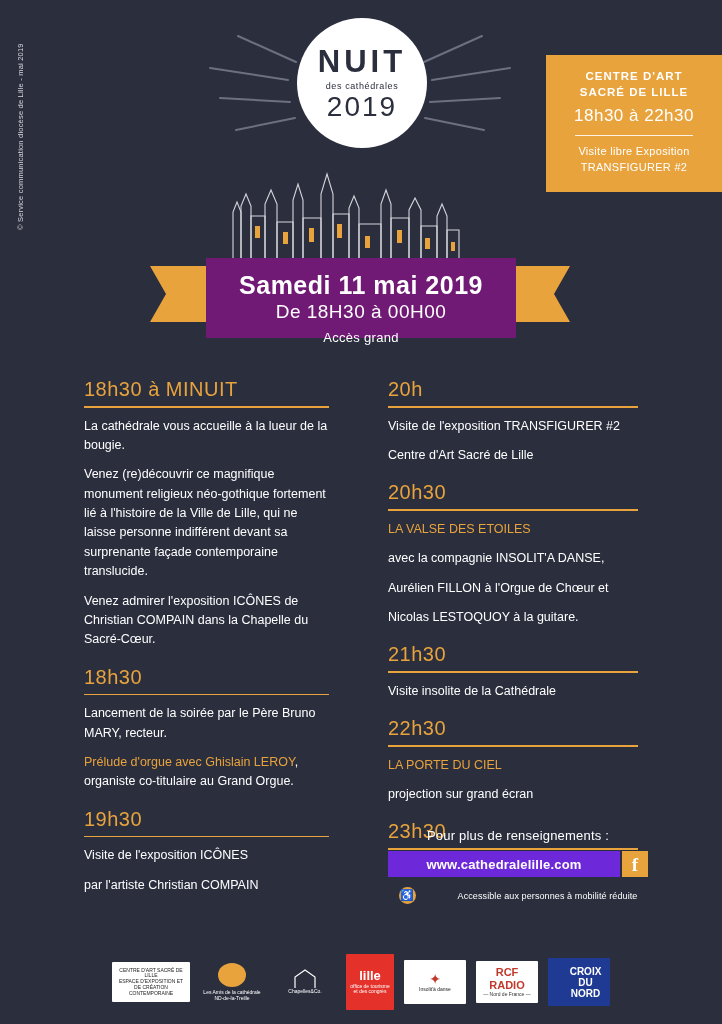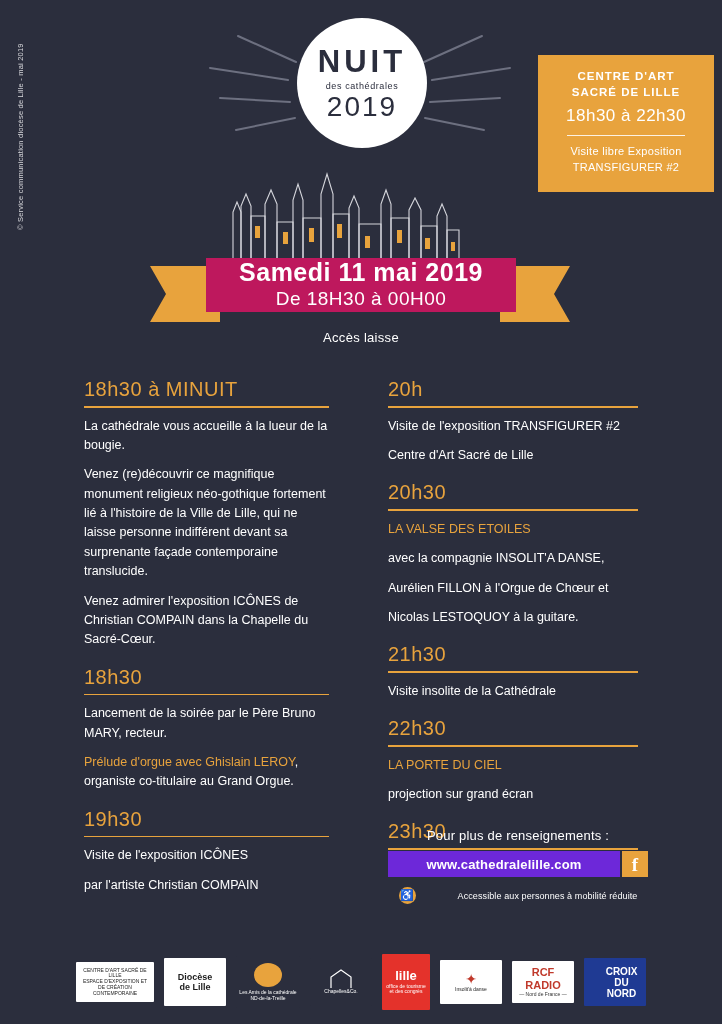--- a/index.html
+++ b/index.html
@@ -61,21 +61,21 @@
     font-size: 28px;
     letter-spacing: 2px;
     line-height: 1;
     color: #2b2e3d;
   }
   .rays { position: absolute; left: 180px; top: 10px; width: 360px; height: 150px; }
 
   
   .corner-box {
     position: absolute;
-    right: 8px; top: 55px;
+    right: 0; top: 55px;
     width: 176px;
     background: #e8a33d;
     color: #ffffff;
     padding: 14px 10px 16px;
     text-align: center;
   }
   .corner-title {
     font-size: 11.5px;
     letter-spacing: 1px;
     line-height: 1.35;
@@ -106,22 +106,22 @@
   .ribbon-tail {
     position: absolute; top: 8px;
     width: 70px; height: 56px;
     background: #e8a33d;
   }
   .ribbon-tail.left  { left: 0;  clip-path: polygon(0 0, 100% 0, 100% 100%, 0 100%, 16px 50%); }
   .ribbon-tail.right { right: 0; clip-path: polygon(0 0, 100% 0, calc(100% - 16px) 50%, 100% 100%, 0 100%); }
   .ribbon-main {
     position: absolute;
     left: 56px; top: 0;
-    width: 310px; height: 54px;
-    background: #be185d;
+    width: 310px; height: 80px;
+    background: #701a75;
     display: flex; flex-direction: column;
     align-items: center; justify-content: center;
     color: #ffffff;
   }
   .ribbon-date { font-size: 25px; font-weight: 700; letter-spacing: 0.5px; line-height: 1.1; }
   .ribbon-time { font-size: 19px; letter-spacing: 0.5px; line-height: 1.2; margin-top: 2px; }
   .acces {
     position: absolute; left: 0; top: 330px; width: 722px;
     text-align: center; font-size: 13px; color: #ffffff; letter-spacing: .3px;
   }
@@ -268,21 +268,21 @@
   </svg>
 
   <div class="ribbon-wrap">
     <div class="ribbon-tail left"></div>
     <div class="ribbon-tail right"></div>
     <div class="ribbon-main">
       <div class="ribbon-date">Samedi 11 mai 2019</div>
       <div class="ribbon-time">De 18H30 à 00H00</div>
     </div>
   </div>
-  <div class="acces">Accès laisse</div>
+  <div class="acces">Accès grand</div>
 
   <div class="columns">
 
     <div class="col left">
 
       <div class="slot">
         <div class="slot-time">18h30 à MINUIT</div>
         <div class="slot-rule"></div>
         <div class="slot-body">
           <p>La cathédrale vous accueille à la lueur de la bougie.</p>
@@ -375,24 +375,20 @@
     </div>
   </div>
 
   <div class="sponsors">
     <div class="sp sp1">
       <div>
         <div class="sp-tiny">CENTRE D'ART SACRÉ DE LILLE</div>
         <div class="sp-tiny">ESPACE D'EXPOSITION ET DE CRÉATION CONTEMPORAINE</div>
       </div>
     </div>
-    <div class="sp sp2">
-      <div class="sp-strong">Diocèse</div>
-      <div class="sp-strong">de Lille</div>
-    </div>
     <div class="sp sp3">
       <div style="width:28px;height:24px;border-radius:50%;background:#e8a33d;margin-bottom:3px;"></div>
       <div class="sp-tiny">Les Amis de la cathédrale</div>
       <div class="sp-tiny">ND-de-la-Treille</div>
     </div>
     <div class="sp sp4">
       <svg width="26" height="20" viewBox="0 0 26 20">
         <path d="M3 19 V8 L13 1 L23 8 V19" fill="none" stroke="#ffffff" stroke-width="1.2"></path>
       </svg>
       <div class="sp-tiny">Chapelles&amp;Co.</div>

